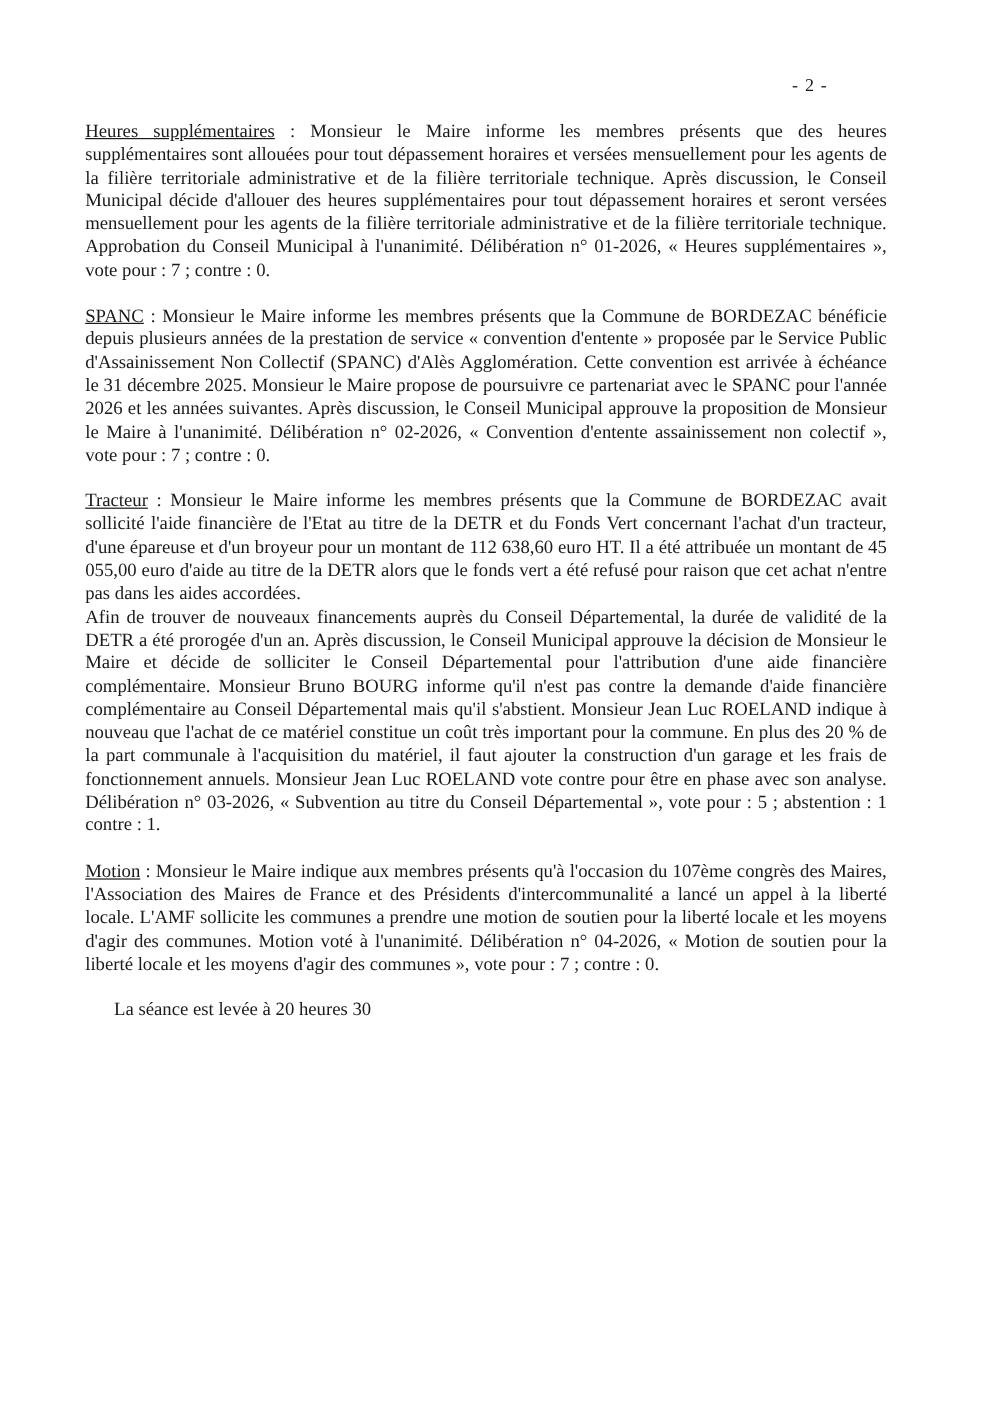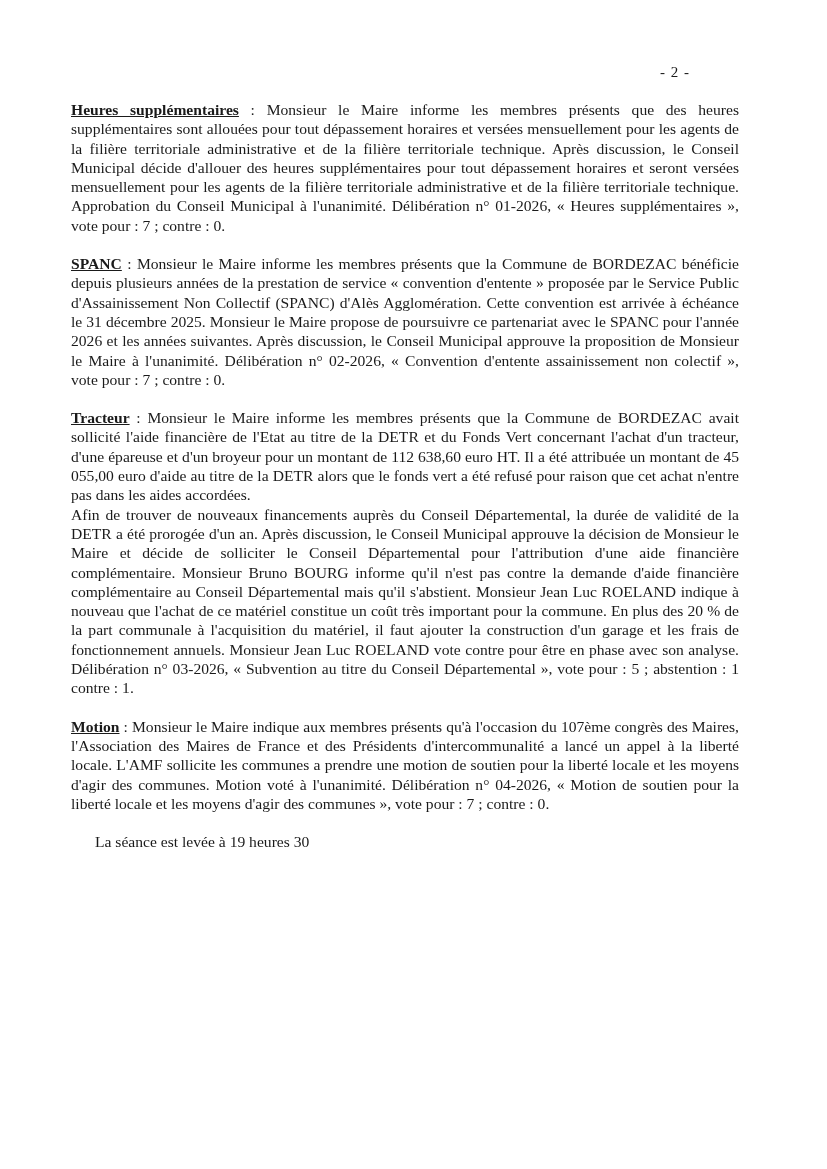--- a/index.html
+++ b/index.html
@@ -14,21 +14,21 @@
   }
   .content {
     position: absolute; left: 71px; top: 100px; width: 668px;
   }
   .para {
     font-size: 15.6px; line-height: 19.3px;
     text-align: justify; margin: 0;
   }
   .section { margin-bottom: 19px; }
   .heading {
-    font-weight: bold; text-decoration: underline;
+    font-weight: normal; text-decoration: underline;
   }
   .closing {
     font-size: 15.6px; line-height: 19.3px;
     margin: 0; padding-left: 24px;
   }
 </style>
 </head>
 <body>
 
 <div class="page-number">- 2 -</div>
@@ -45,14 +45,14 @@
 
   <div class="section">
     <p class="para"><span class="heading">Tracteur</span><span> : </span><span>Monsieur le Maire informe les membres présents que la Commune de BORDEZAC avait sollicité l'aide financière de l'Etat au titre de la DETR et du Fonds Vert concernant l'achat d'un tracteur, d'une épareuse et d'un broyeur pour un montant de 112 638,60 euro HT. Il a été attribuée un montant de 45 055,00 euro d'aide au titre de la DETR alors que le fonds vert a été refusé pour raison que cet achat n'entre pas dans les aides accordées.</span></p>
     <p class="para">Afin de trouver de nouveaux financements auprès du Conseil Départemental, la durée de validité de la DETR a été prorogée d'un an. Après discussion, le Conseil Municipal approuve la décision de Monsieur le Maire et décide de solliciter le Conseil Départemental pour l'attribution d'une aide financière complémentaire. Monsieur Bruno BOURG informe qu'il n'est pas contre la demande d'aide financière complémentaire au Conseil Départemental mais qu'il s'abstient. Monsieur Jean Luc ROELAND indique à nouveau que l'achat de ce matériel constitue un coût très important pour la commune. En plus des 20 % de la part communale à l'acquisition du matériel, il faut ajouter la construction d'un garage et les frais de fonctionnement annuels. Monsieur Jean Luc ROELAND vote contre pour être en phase avec son analyse. Délibération n° 03-2026, « Subvention au titre du Conseil Départemental », vote pour : 5  ; abstention : 1 contre : 1.</p>
   </div>
 
   <div class="section">
     <p class="para"><span class="heading">Motion</span><span> :  </span><span>Monsieur le Maire indique aux membres présents qu'à l'occasion du 107ème congrès des Maires, l'Association des Maires de France et des Présidents d'intercommunalité a lancé un appel à la liberté locale. L'AMF sollicite les communes a prendre une motion de soutien pour la liberté locale et les moyens d'agir des communes. Motion voté à l'unanimité. Délibération n° 04-2026, « Motion de soutien pour la liberté locale et les moyens d'agir des communes », vote pour : 7 ; contre : 0.</span></p>
   </div>
 
-  <p class="closing">La séance est levée à 19 heures 30</p>
+  <p class="closing">La séance est levée à 20 heures 30</p>
 </div>
 
 </body></html>

